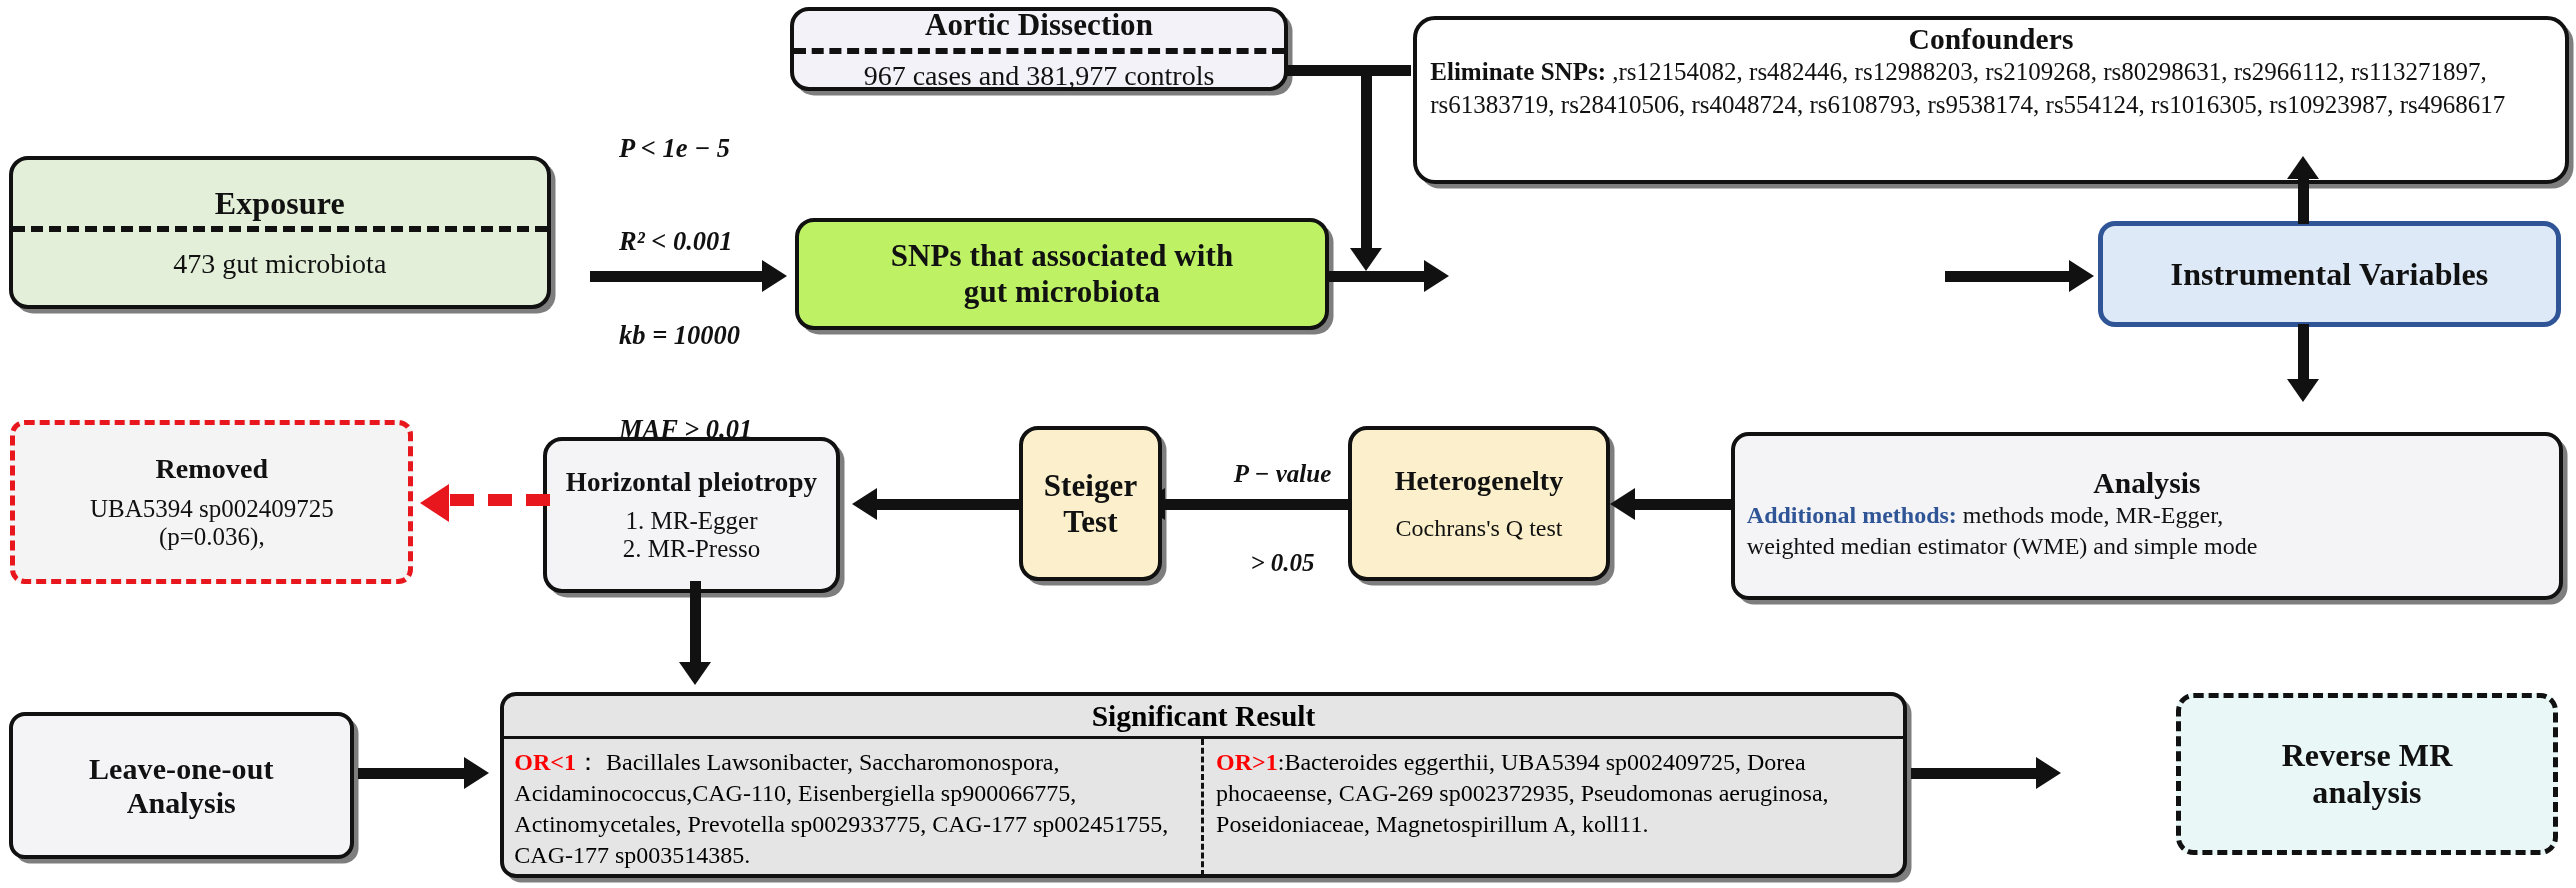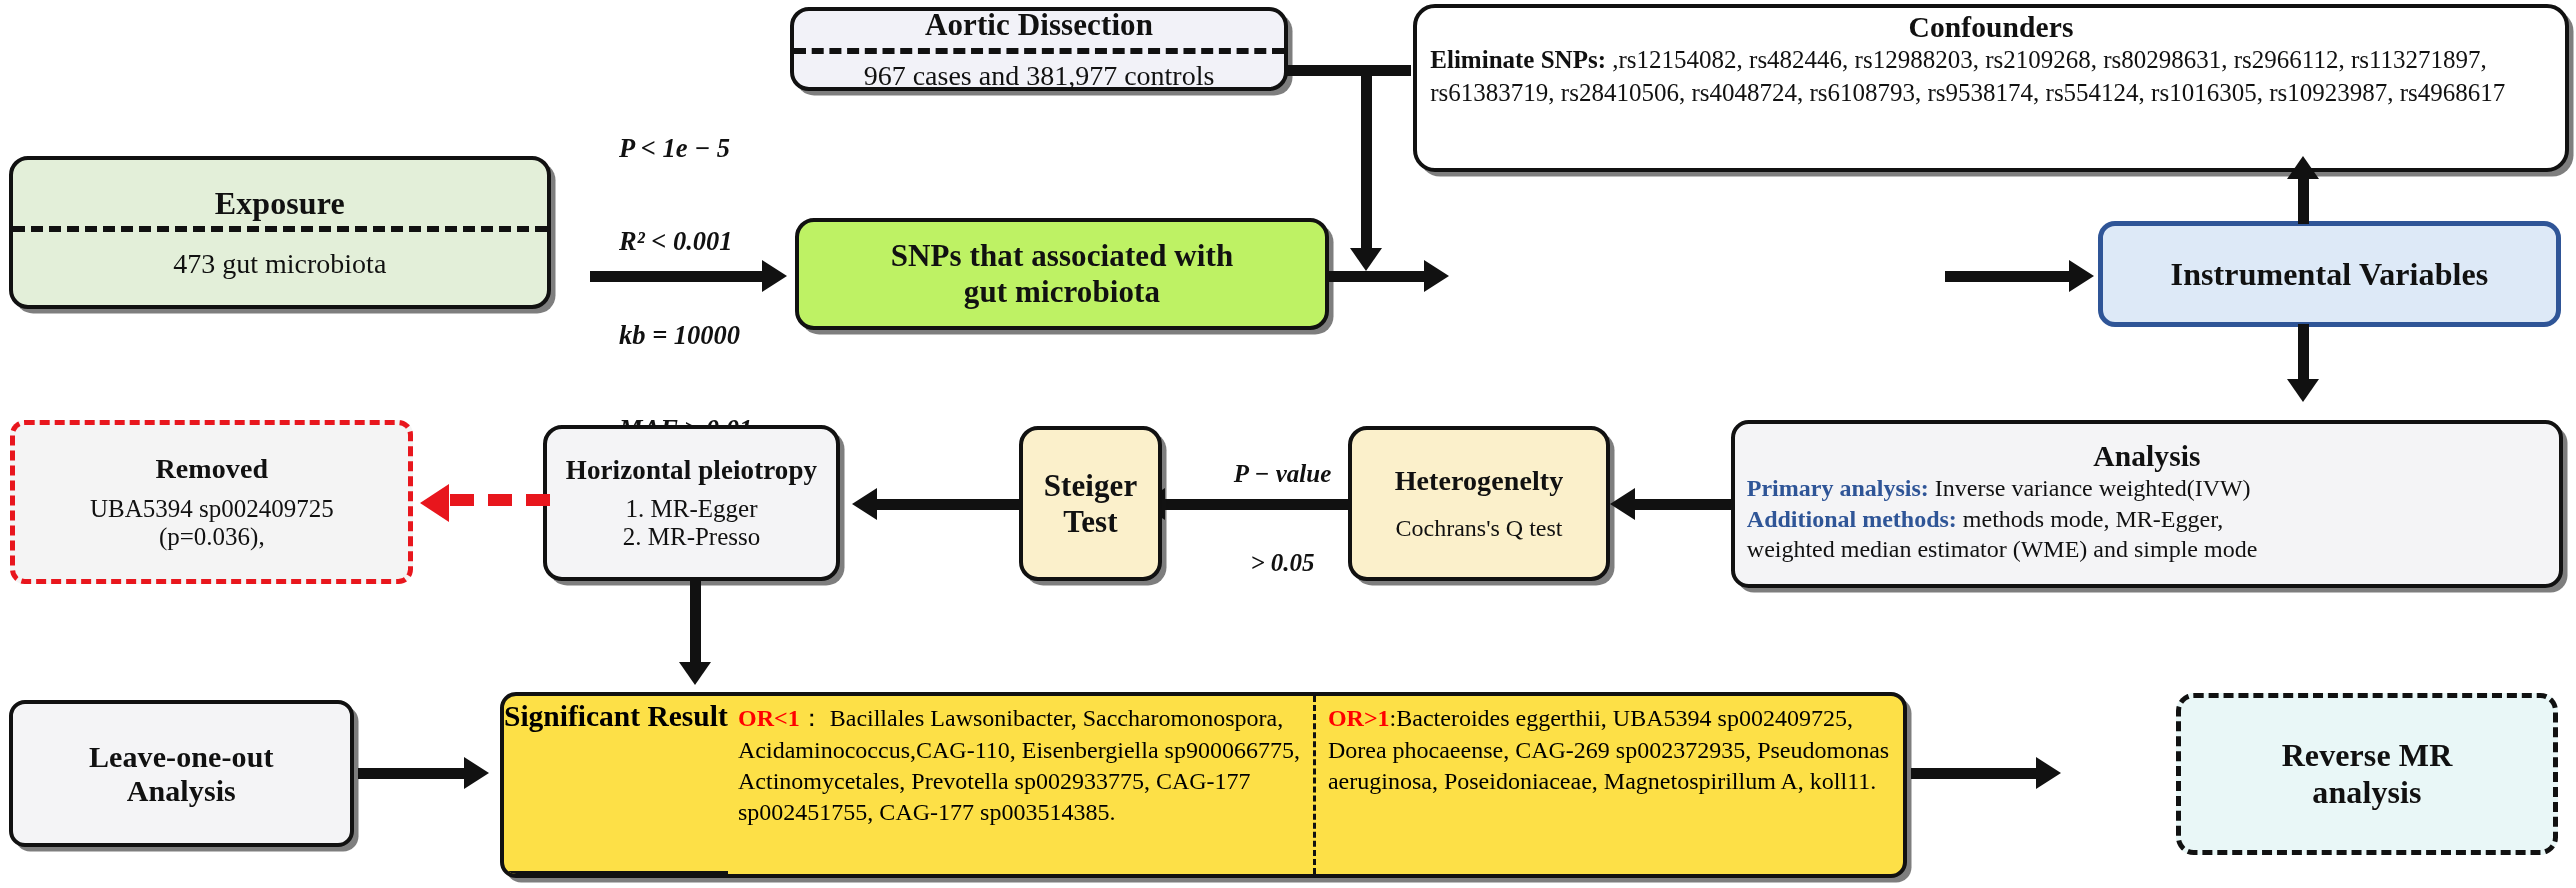--- a/index.html
+++ b/index.html
@@ -27,21 +27,21 @@
     width:100%;height:0;border-top:6.6px dashed #111;margin:4.4px 0 0 0;
   }
 
   
   .green{background:#e3efd9;}
   .lavender{background:#f2f2f8;}
   .blue{background:#bef264;}
   .blue-brd{border-color:#2f5597;background:#dde9f7;}
   .grey{background:#eeeeee;border-color:#c8c8c8;}
   .cream{background:#fbf0cb;}
-  .plain{background:#f4f4f6;}
+  .plain{background:#f4f4f6;margin-top:12px;}
 
   .dashed-red{border:5.2px dashed #e8161d;background:#f4f4f4;box-shadow:none;}
   .dashed-black{border:5.2px dashed #111;background:#e9f7f7;box-shadow:none;}
 
   
   .ftext{
     position:absolute;font-style:italic;font-weight:bold;color:#111;
     line-height:1.18;white-space:pre;
   }
 
@@ -51,23 +51,23 @@
   .ahead.right{border-left:25px solid #111;border-top:16px solid transparent;border-bottom:16px solid transparent;}
   .ahead.left{border-right:25px solid #111;border-top:16px solid transparent;border-bottom:16px solid transparent;}
   .ahead.down{border-top:23.6px solid #111;border-left:16px solid transparent;border-right:16px solid transparent;}
   .ahead.up{border-bottom:23.6px solid #111;border-left:16px solid transparent;border-right:16px solid transparent;}
   .ahead.left.red{border-right-color:#e8161d;}
   .dashseg{position:absolute;height:0;border-top:12.5px dashed #e8161d;}
 
   
   #significant-result{
     position:absolute;box-sizing:border-box;
-    border:4.4px solid #111;border-radius:16px;background:#fde047;
+    border:4.4px solid #111;border-radius:16px;background:#e5e5e5;
     box-shadow:5.2px 5.2px 0 -0.7px rgba(20,20,20,.55);
-    display:flex;flex-direction:row;overflow:hidden;
+    display:flex;flex-direction:column;overflow:hidden;
   }
   #significant-result .sr-head{
     text-align:center;font-weight:bold;font-size:29.5px;padding:4.4px 0 2.9px 0;
     border-bottom:3.7px solid #111;
   }
   #significant-result .sr-body{flex:1;display:flex;}
   #significant-result .sr-col{
     flex:1;padding:7.4px 8.8px 4.4px 10.3px;font-size:24px;line-height:1.30;text-align:left;
   }
   #significant-result .sr-col.right{border-left:3.7px dashed #111;padding-left:11.8px;}
@@ -136,23 +136,20 @@
 
   <div class="seg" style="left:2298px;top:175px;width:11px;height:49px;"></div>
   <div class="ahead up" style="left:2287px;top:156px;"></div>
 
   <div class="seg" style="left:2298px;top:324px;width:11px;height:65px;"></div>
   <div class="ahead down" style="left:2287px;top:379px;"></div>
 
   <div class="box plain" id="analysis-box" style="left:1731px;top:420px;width:832px;height:168px;border-radius:17.7px;">
     <div class="ttl" style="font-size:29.5px;margin-top:-2.9px;">Analysis</div>
     <div class="analysis-body">
-      <div>
-        <span class="lbl-blue">Primary analysis:</span><span> Inverse variance weighted(IVW)</span>
-      </div>
       <div>
         <span class="lbl-blue">Additional methods:</span><span> methods mode, MR-Egger,</span>
       </div>
       <div>weighted median estimator (WME) and simple mode</div>
     </div>
   </div>
 
   <div class="seg" style="left:1635px;top:499px;width:97px;height:11px;"></div>
   <div class="ahead left" style="left:1610px;top:488px;"></div>
 

